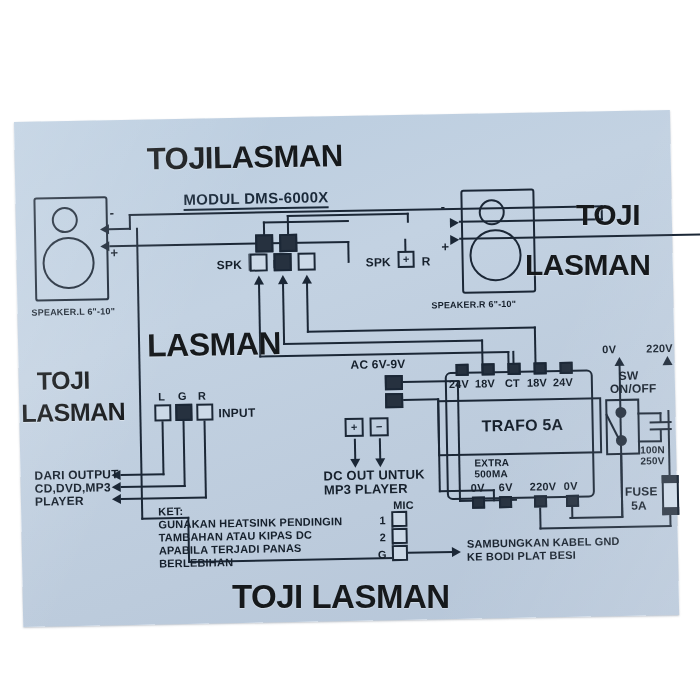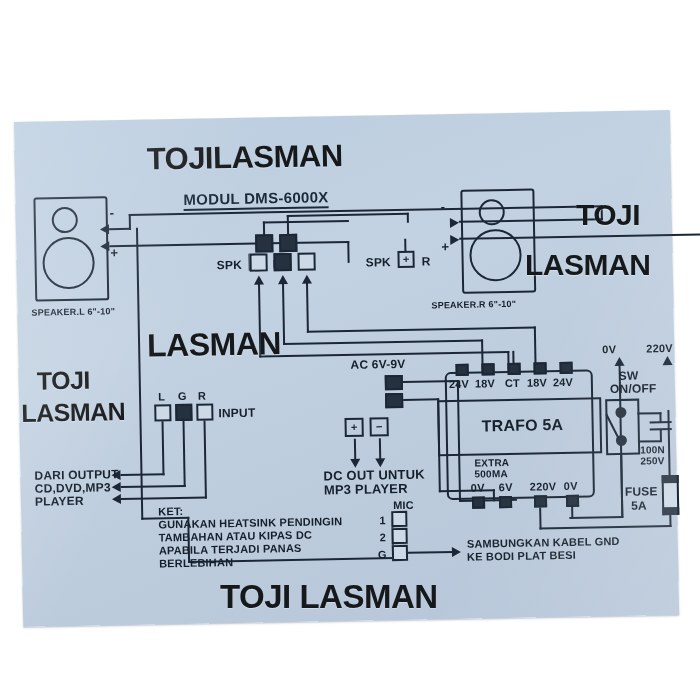--- a/index.html
+++ b/index.html
@@ -325,15 +325,15 @@
 
       <div class="wm wm-left" style="left:18px;top:245px;">TOJI</div>
       <div class="wm wm-left" style="left:2px;top:277px;">LASMAN</div>
 
     </div>
   </div>
 
   <div class="wm wm-right" style="left:576px;top:198px;">TOJI</div>
   <div class="wm wm-right" style="left:525px;top:248px;">LASMAN</div>
 
-  <div class="wm wm-bottom" style="left:220px;top:578px;">TOJI LASMAN</div>
+  <div class="wm wm-bottom" style="left:232px;top:578px;">TOJI LASMAN</div>
 
 </div>
 
 </body></html>

